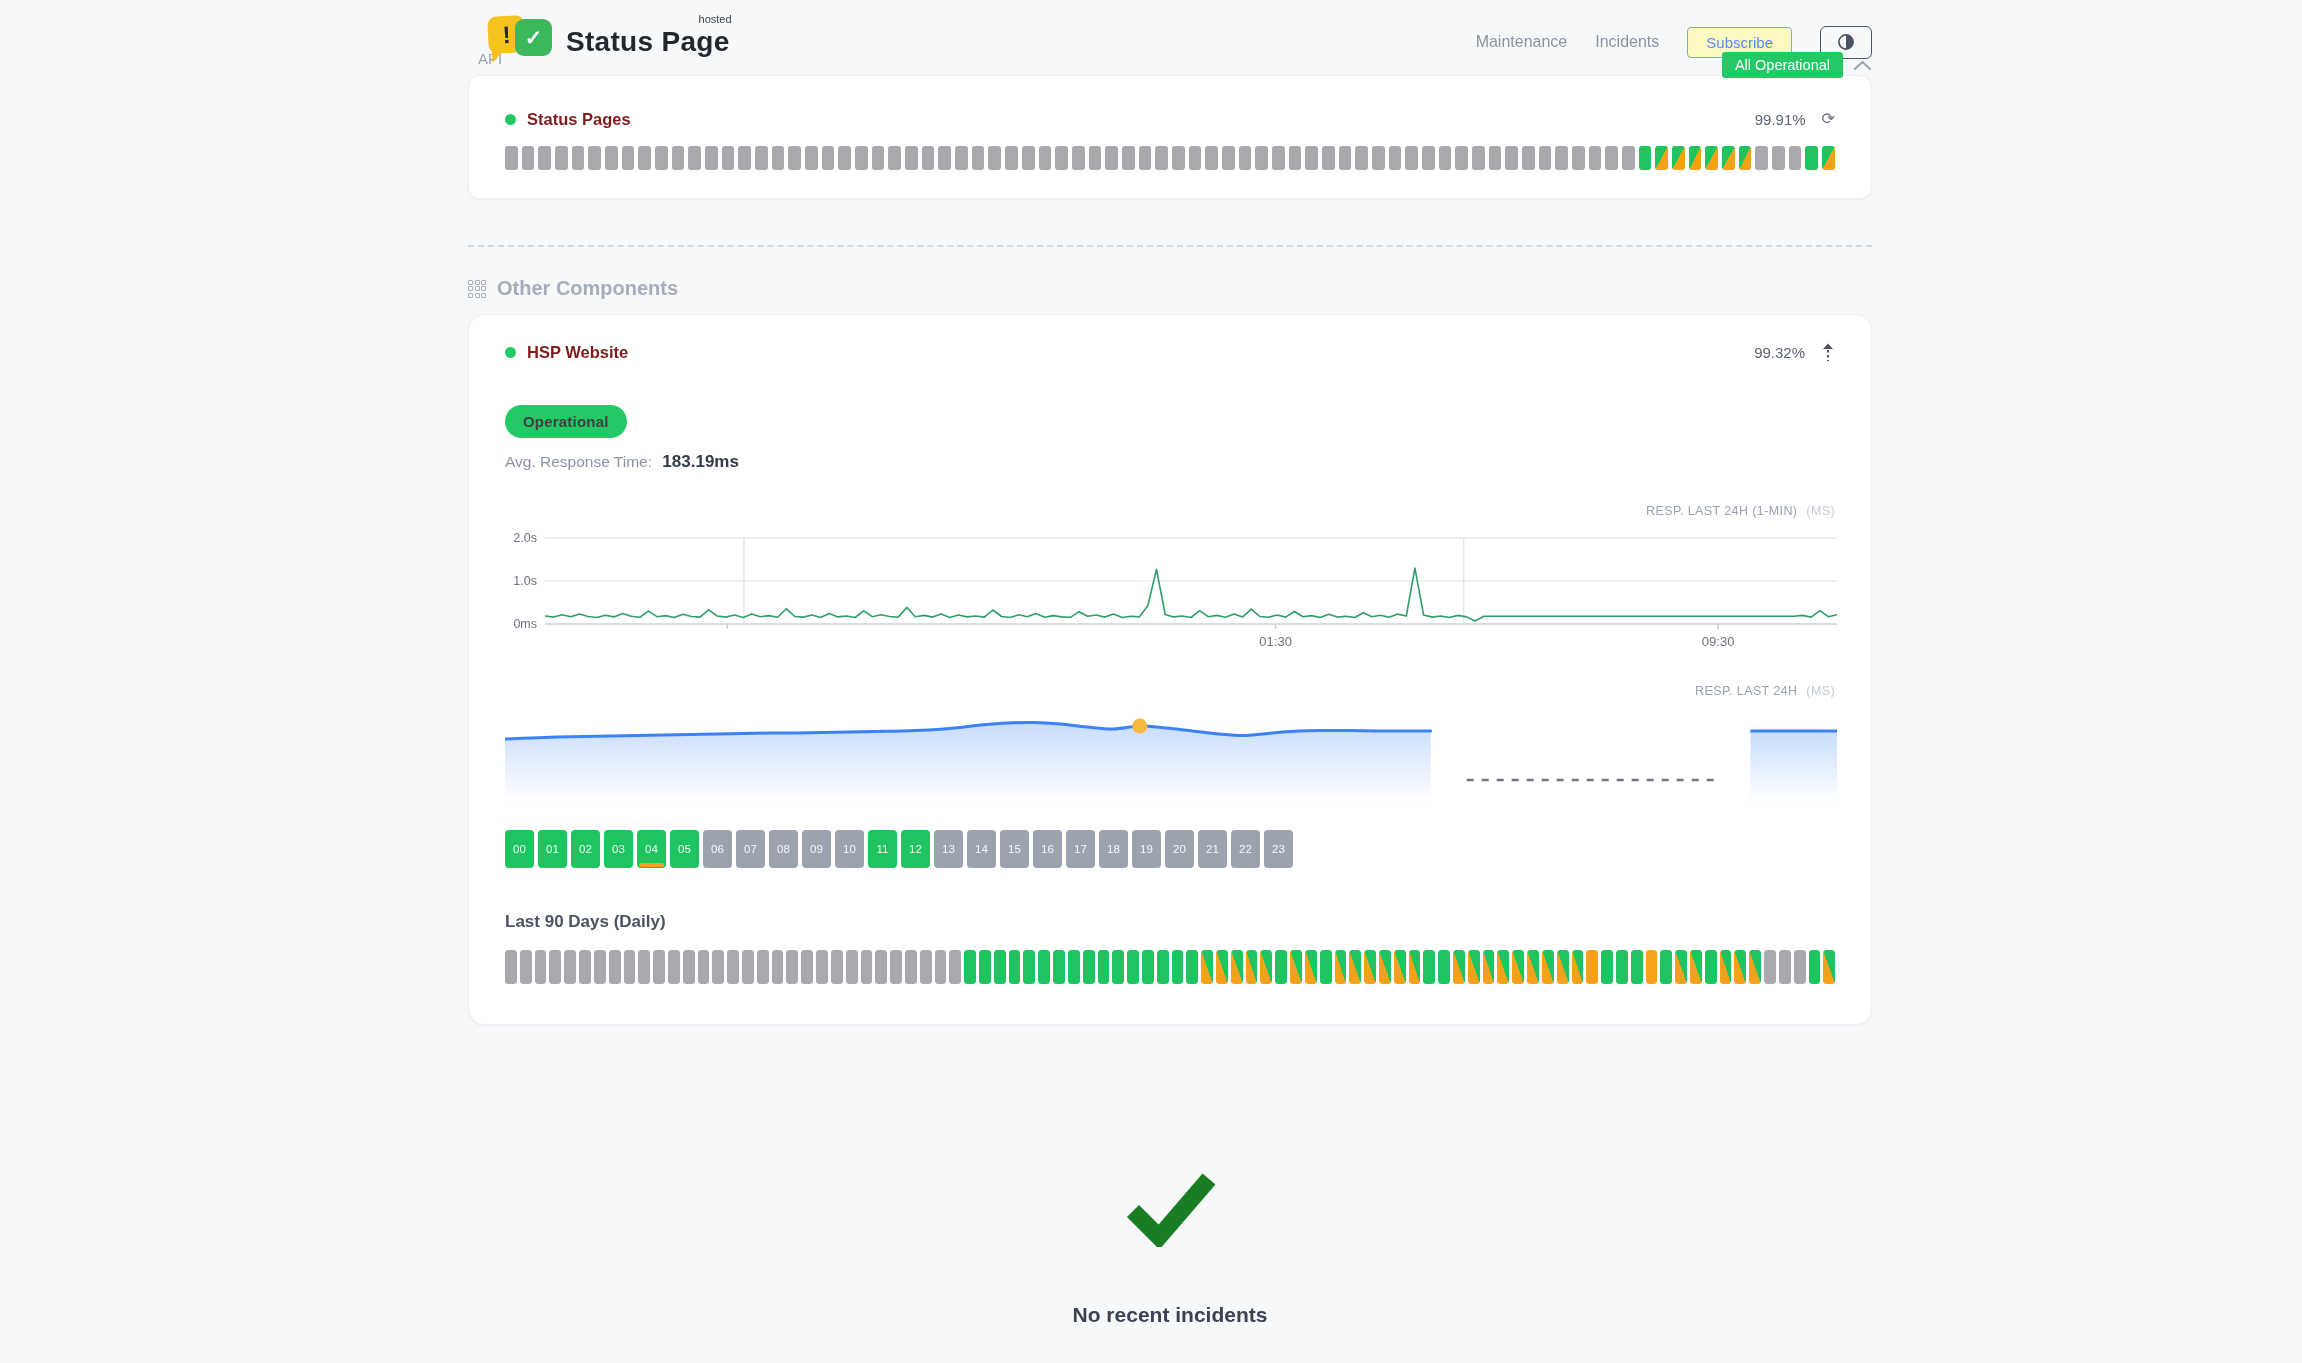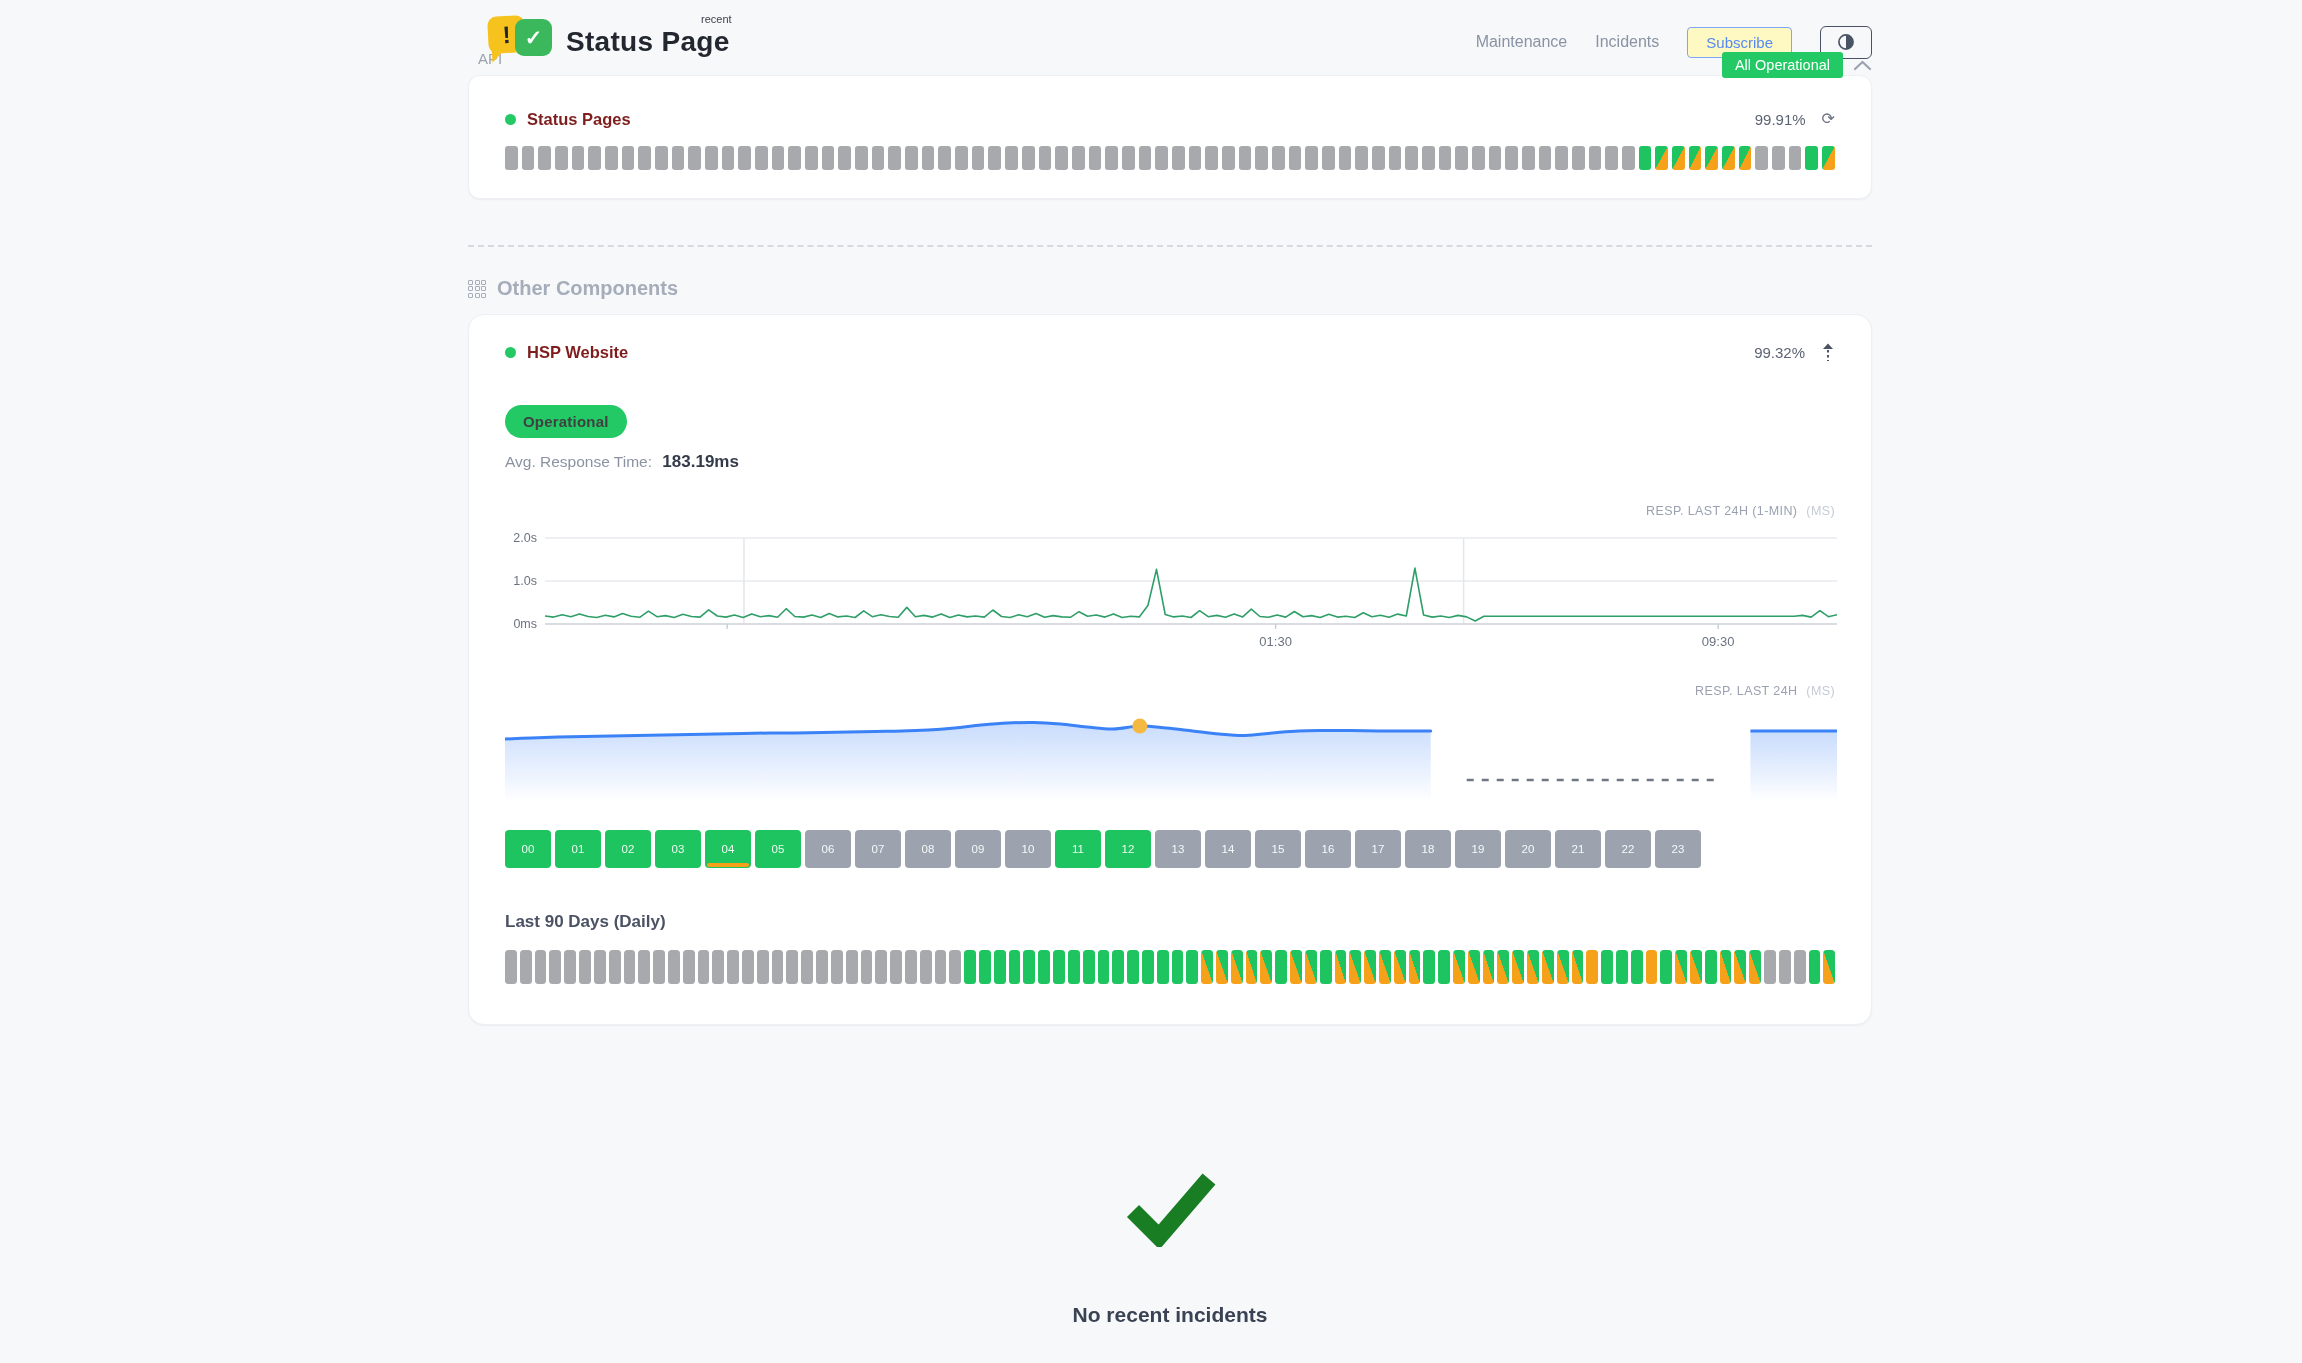--- a/index.html
+++ b/index.html
@@ -68,21 +68,21 @@
   .resp-label { margin-top:32px; font-size:12.5px; color:#9aa1b0; letter-spacing:.4px;text-align:right; }
   .resp-label .unit { color:#c5cbd5; margin-left:5px; }
   .resp-label.second { margin-top:30px; }
 
   .chart-minute { margin-top:14px; }
   .chart-day { margin-top:4px; }
 
   .sub-title { margin-top:30px; font-size:17px; font-weight:600; color:#4a5264; }
   .sub-title.last90 { margin-top:44px; }
   .hours { display:flex; gap:4px; margin-top:24px; }
-  .hour { width:46px; height:38px; border-radius:4px; display:flex; align-items:center; justify-content:center;
+  .hour { width:29px; height:38px; border-radius:4px; display:flex; align-items:center; justify-content:center;
     font-size:11.5px; color:rgba(255,255,255,.92); position:relative; }
   .hour.up { background:var(--green); }
   .hour.off { background:var(--hour-gray); }
   .hour .stripe { position:absolute; left:2px; right:2px; bottom:1.5px; height:4px; border-radius:2px; background:var(--orange); }
 
   
   .footer { margin-top:142px; text-align:center; }
   .footer-title { margin-top:52px; font-size:21px; font-weight:600; color:#3a4354; }
 
   .grid-icon { display:inline-grid; grid-template-columns:repeat(3,5px); grid-template-rows:repeat(3,5px); gap:1.5px; }
@@ -97,21 +97,21 @@
     <div class="logo-wrap">
       <div class="bubbles">
         <div class="bubble yellow">
             <span class="excl">!</span>
           </div>
         <div class="bubble green">
             <span>✓</span>
           </div>
       </div>
       <div class="brand-text">
-        <span class="hosted">recent</span>
+        <span class="hosted">hosted</span>
         <div class="brand">Status Page</div>
       </div>
     </div>
     <div class="nav">
       <a>Maintenance</a>
       <a>Incidents</a>
       <button class="btn-subscribe">Subscribe</button>
       <button class="btn-theme">
         <svg width="20" height="20" viewBox="0 0 24 24">
           <circle cx="12" cy="12" r="8.5" fill="none" stroke="#4a5363" stroke-width="2"></circle>

